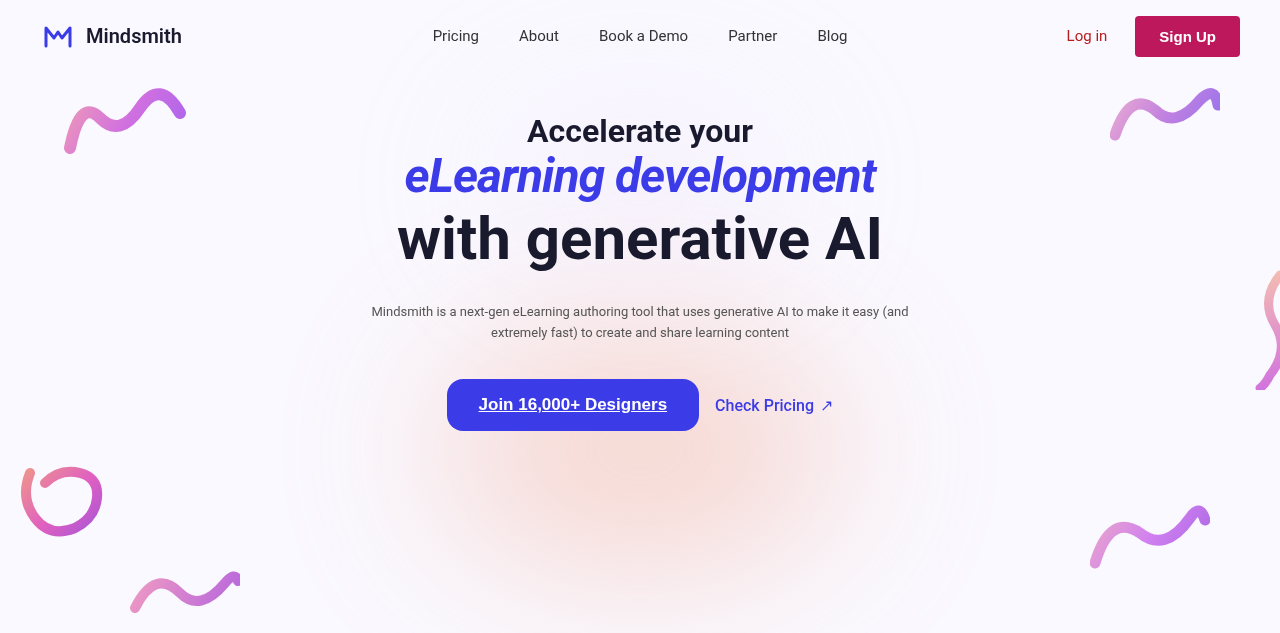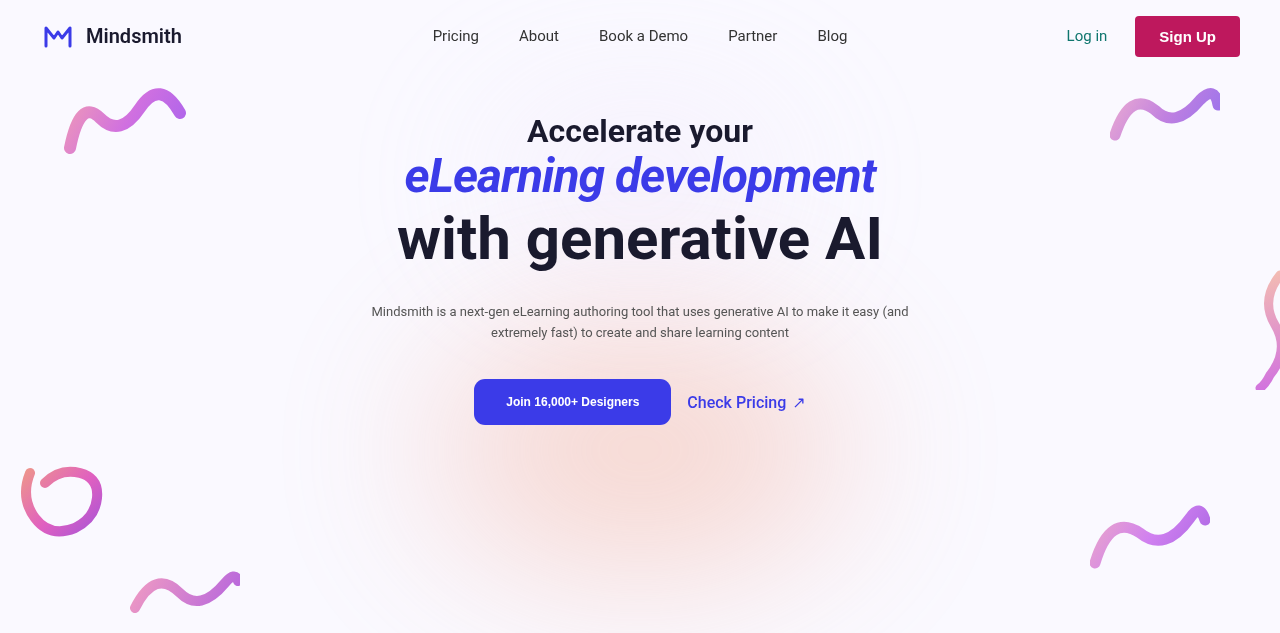--- a/index.html
+++ b/index.html
@@ -64,21 +64,21 @@
     }
 
     .nav-actions {
       display: flex;
       align-items: center;
       gap: 16px;
     }
 
     .login-btn {
       font-size: 15px;
-      color: #0f766e;
+      color: #b91c1c;
       cursor: pointer;
       padding: 8px 12px;
     }
 
     .signup-btn {
       background: #be185d;
       color: white;
       border: none;
       border-radius: 4px;
       padding: 12px 24px;
@@ -120,25 +120,26 @@
       display: flex;
       gap: 16px;
       margin-top: 36px;
       align-items: center;
     }
 
     .cta-primary {
       background: #3b3be8;
       color: white;
       border: none;
-      border-radius: 11px;
+      border-radius: 16px;
       padding: 16px 32px;
-      font-size: 12px;
+      font-size: 17px;
       font-weight: 600;
       cursor: pointer;
+      text-decoration: underline;
     }
 
     .cta-secondary {
       display: flex;
       align-items: center;
       gap: 6px;
       font-size: 16px;
       color: #3b3be8;
       font-weight: 500;
       cursor: pointer;

